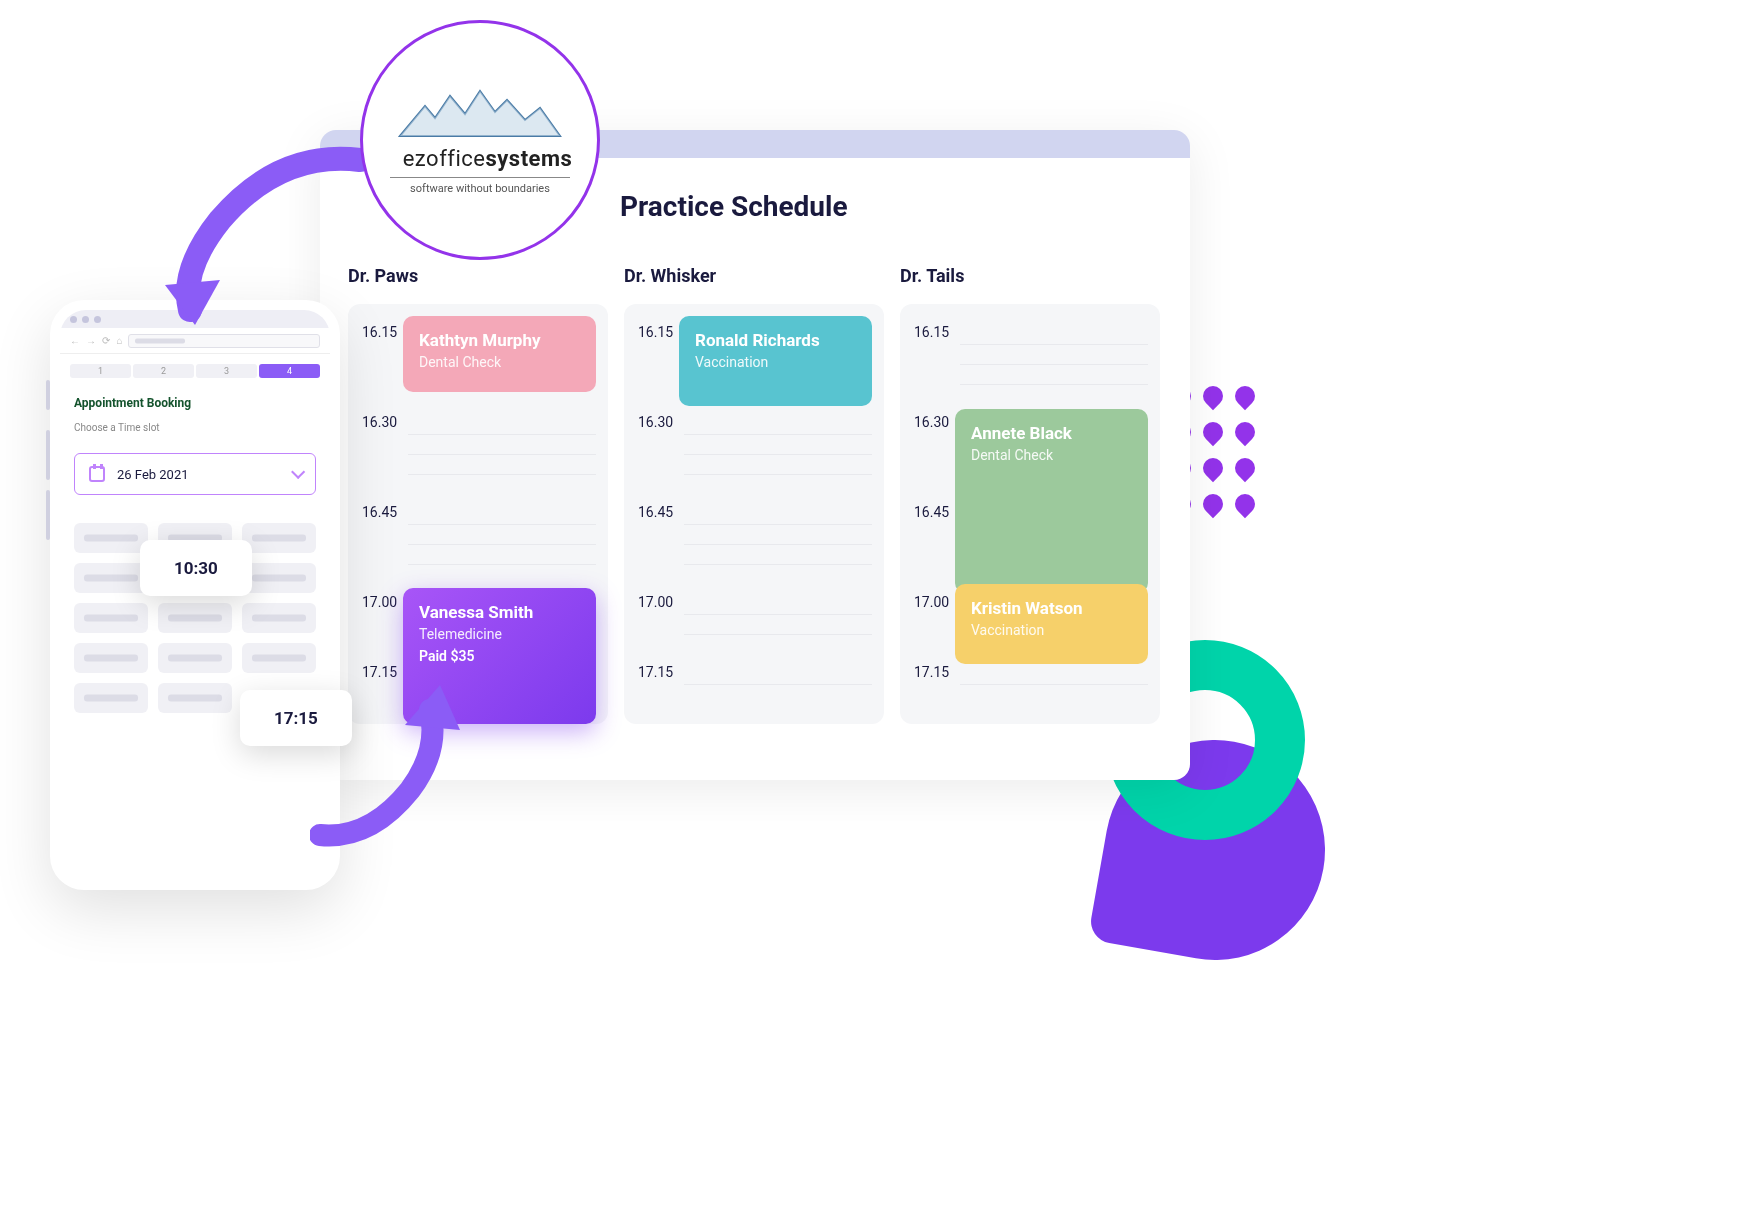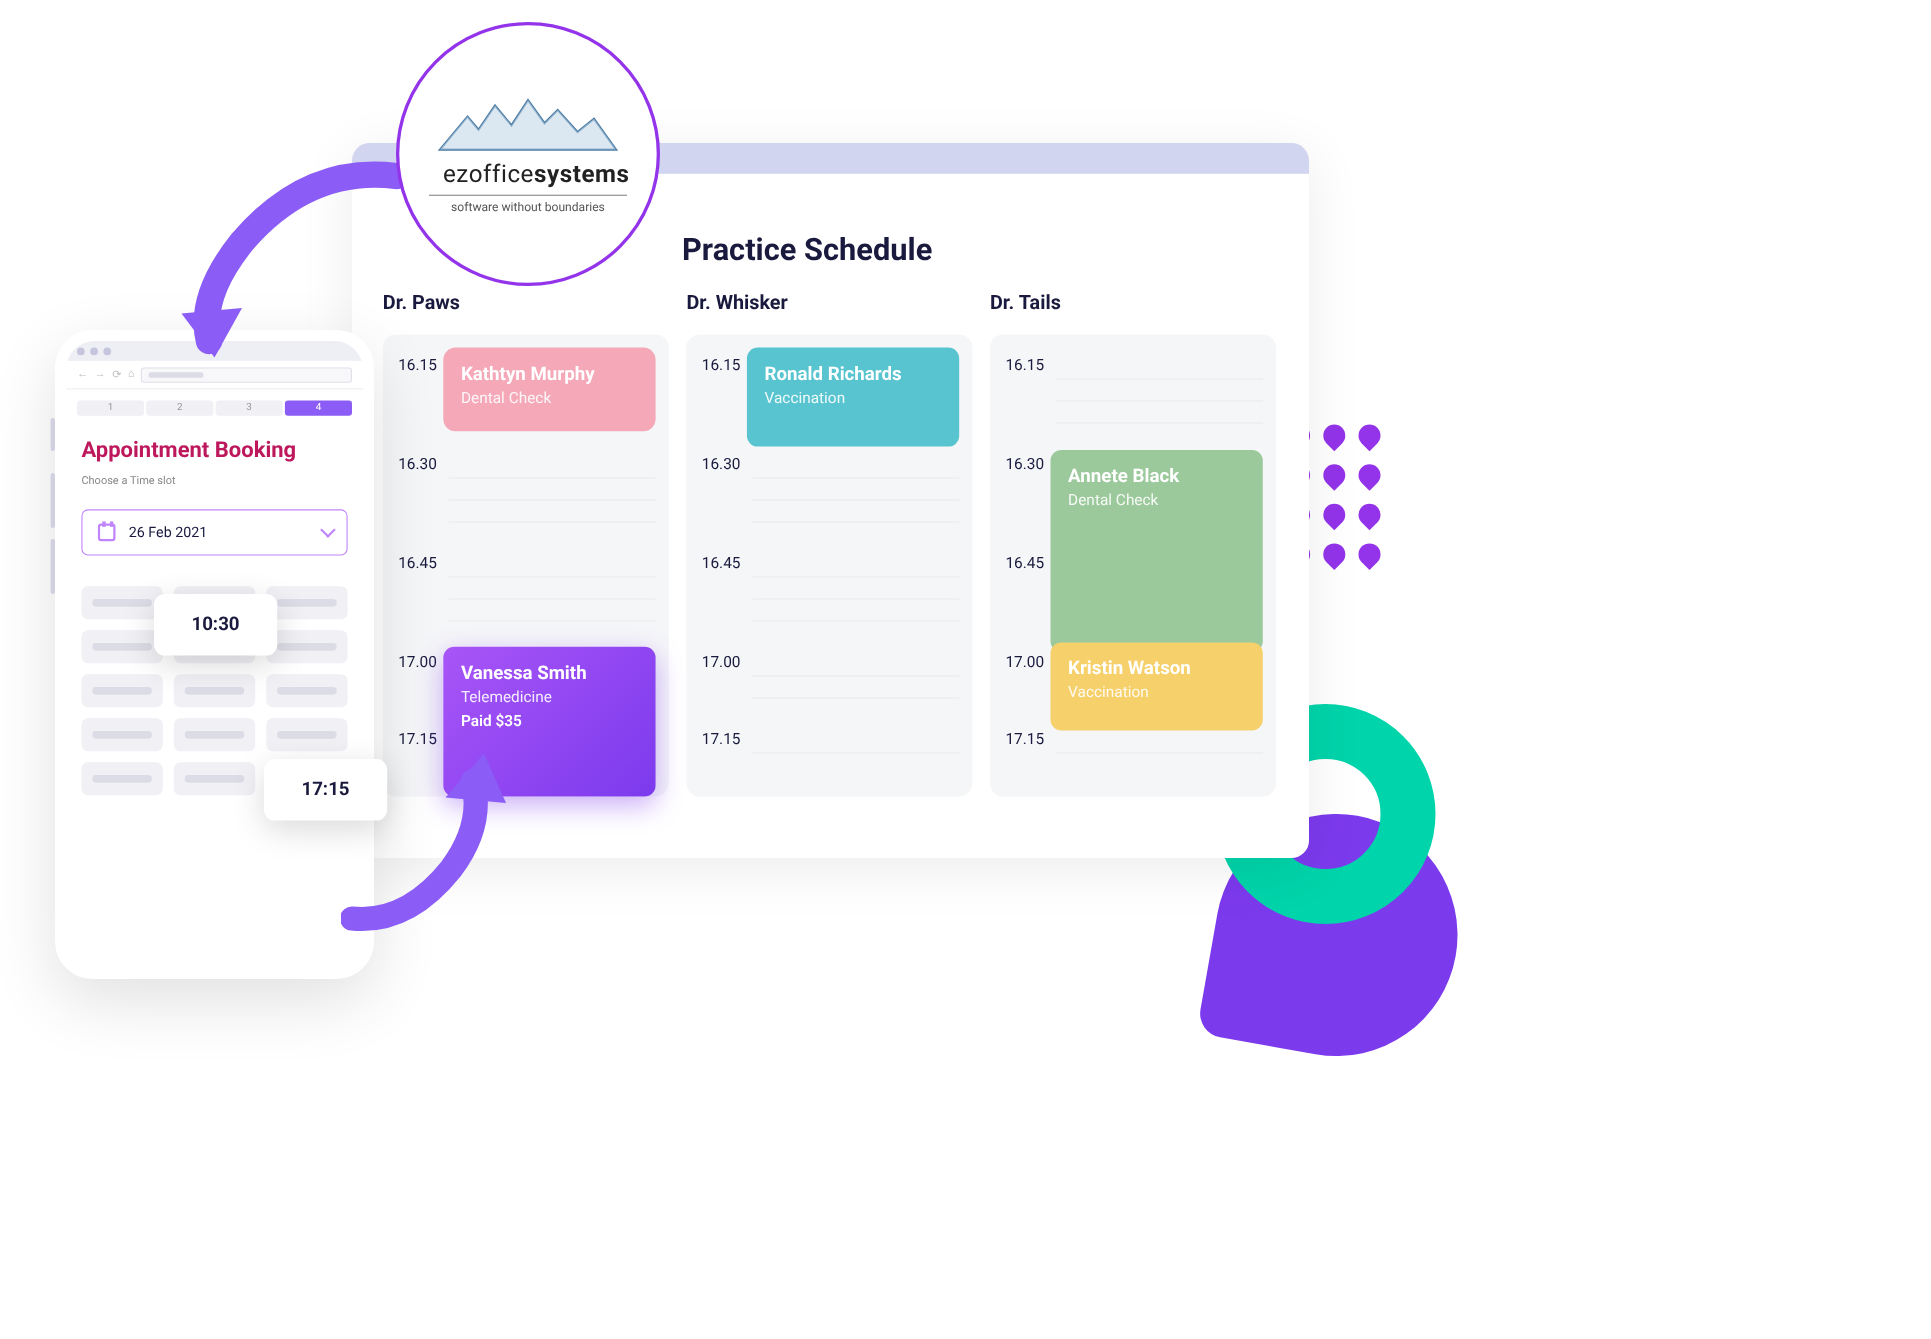--- a/index.html
+++ b/index.html
@@ -58,21 +58,21 @@
     background: #fff;
     border-radius: 16px;
     box-shadow: 0 10px 50px rgba(0,0,0,0.08);
     overflow: hidden;
   }
   .desktop-header {
     height: 28px;
     background: #d1d5f0;
   }
   .desktop-body {
-    padding: 52px 0 0 300px;
+    padding: 32px 0 0 300px;
   }
   .schedule-title {
     font-size: 28px;
     font-weight: 700;
     color: #1a1a3e;
     margin-bottom: 30px;
   }
   .schedule-columns {
     position: absolute;
     left: 28px;
@@ -120,21 +120,21 @@
     left: 55px;
     right: 12px;
     border-radius: 10px;
     padding: 14px 16px;
     color: #fff;
   }
   .appt-name { font-size: 17px; font-weight: 700; margin-bottom: 4px; }
   .appt-service { font-size: 14px; opacity: 0.9; }
   .appt-paid { font-size: 14px; font-weight: 600; margin-top: 6px; }
 
-  .card-pink   { background: #f4a8b8; top: 12px; height: 76px; border-radius: 11px; }
+  .card-pink   { background: #f4a8b8; top: 12px; height: 76px; }
   .card-teal   { background: #58c4d0; top: 12px; height: 90px; }
   .card-green  { background: #9cc99c; top: 105px; height: 184px; }
   .card-yellow { background: #f6d06a; top: 280px; height: 80px; }
   .card-purple {
     background: linear-gradient(135deg, #a855f7, #7c3aed);
     top: 284px;
     height: 136px;
     box-shadow: 0 8px 24px rgba(124,58,237,0.4);
   }
 
@@ -240,21 +240,21 @@
     align-items: center;
     justify-content: center;
     font-size: 9px;
     color: #999;
   }
   .step-pill.active {
     background: #8b5cf6;
     color: #fff;
   }
   .phone-content { padding: 18px 14px; position: relative; }
-  .ab-title { font-size: 20px; font-weight: 700; color: #be185d; }
+  .ab-title { font-size: 12px; font-weight: 700; color: #14532d; }
   .ab-sub { font-size: 10px; color: #888; margin-top: 12px; margin-bottom: 20px; }
   .date-select {
     border: 1px solid #c084fc;
     border-radius: 6px;
     padding: 12px 14px;
     display: flex;
     align-items: center;
     gap: 12px;
     font-size: 13px;
     color: #1a1a3e;

